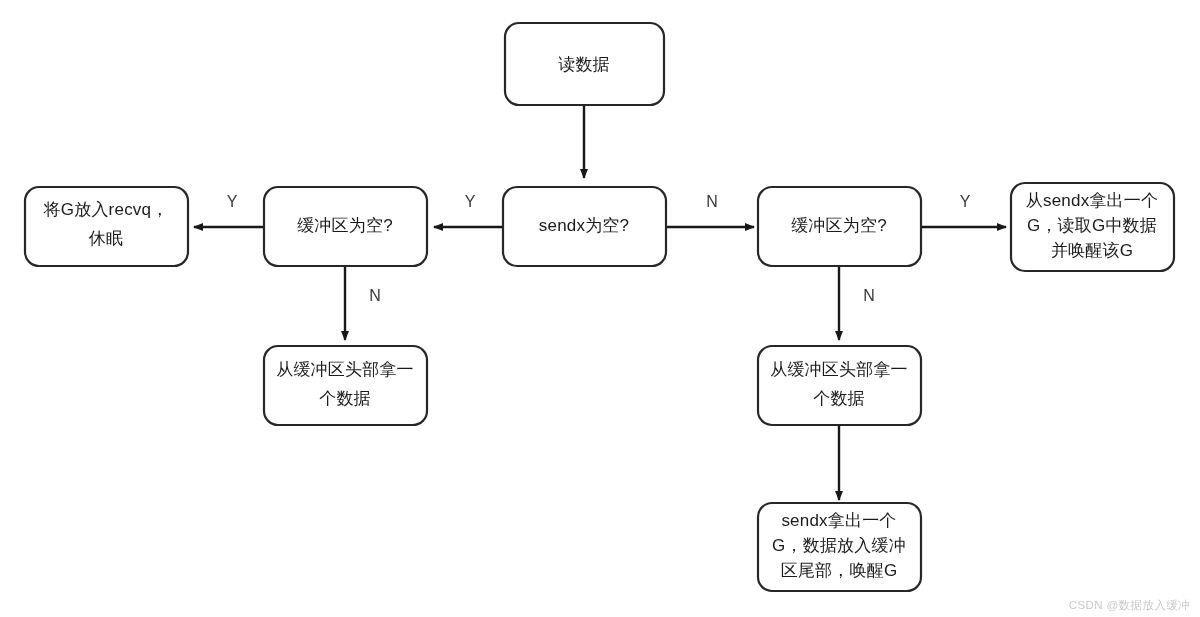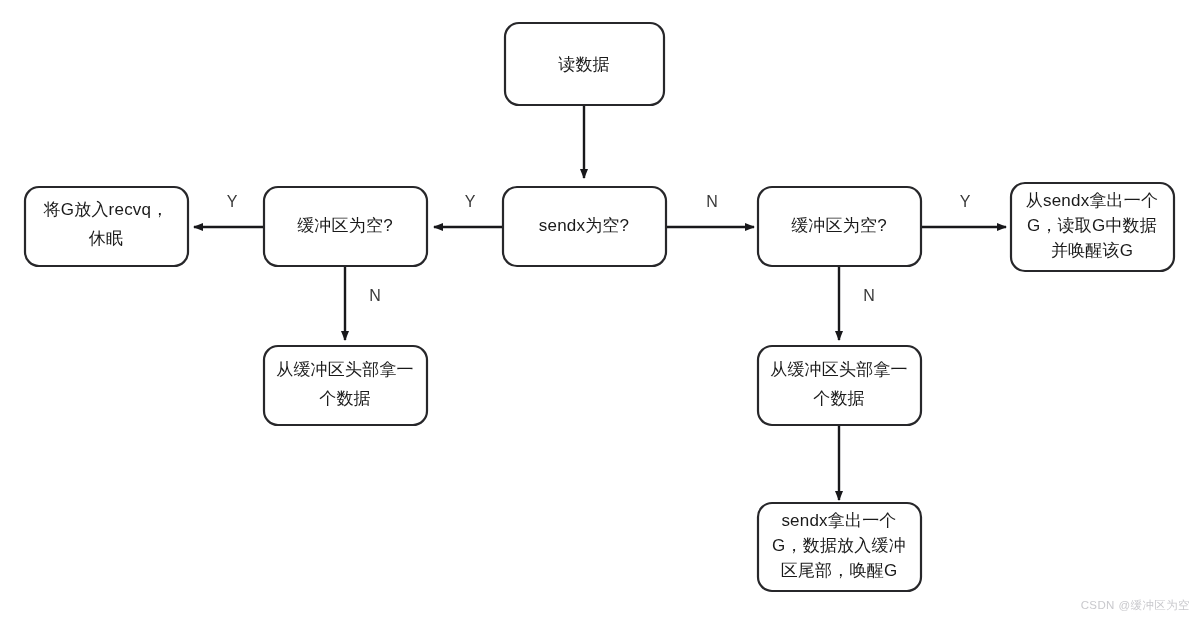--- a/index.html
+++ b/index.html
@@ -164,15 +164,15 @@
 
     <g>
       <rect class="node-rect" x="758" y="503" width="163" height="88" rx="14" ry="14"></rect>
       <text class="node-label" x="839" y="522">sendx拿出一个</text>
       <text class="node-label" x="839" y="547">G，数据放入缓冲</text>
       <text class="node-label" x="839" y="572">区尾部，唤醒G</text>
     </g>
 
   </svg>
 
-  <div class="watermark">CSDN @缓冲区为空</div>
+  <div class="watermark">CSDN @数据放入缓冲</div>
 
 </div>
 
 </body></html>

